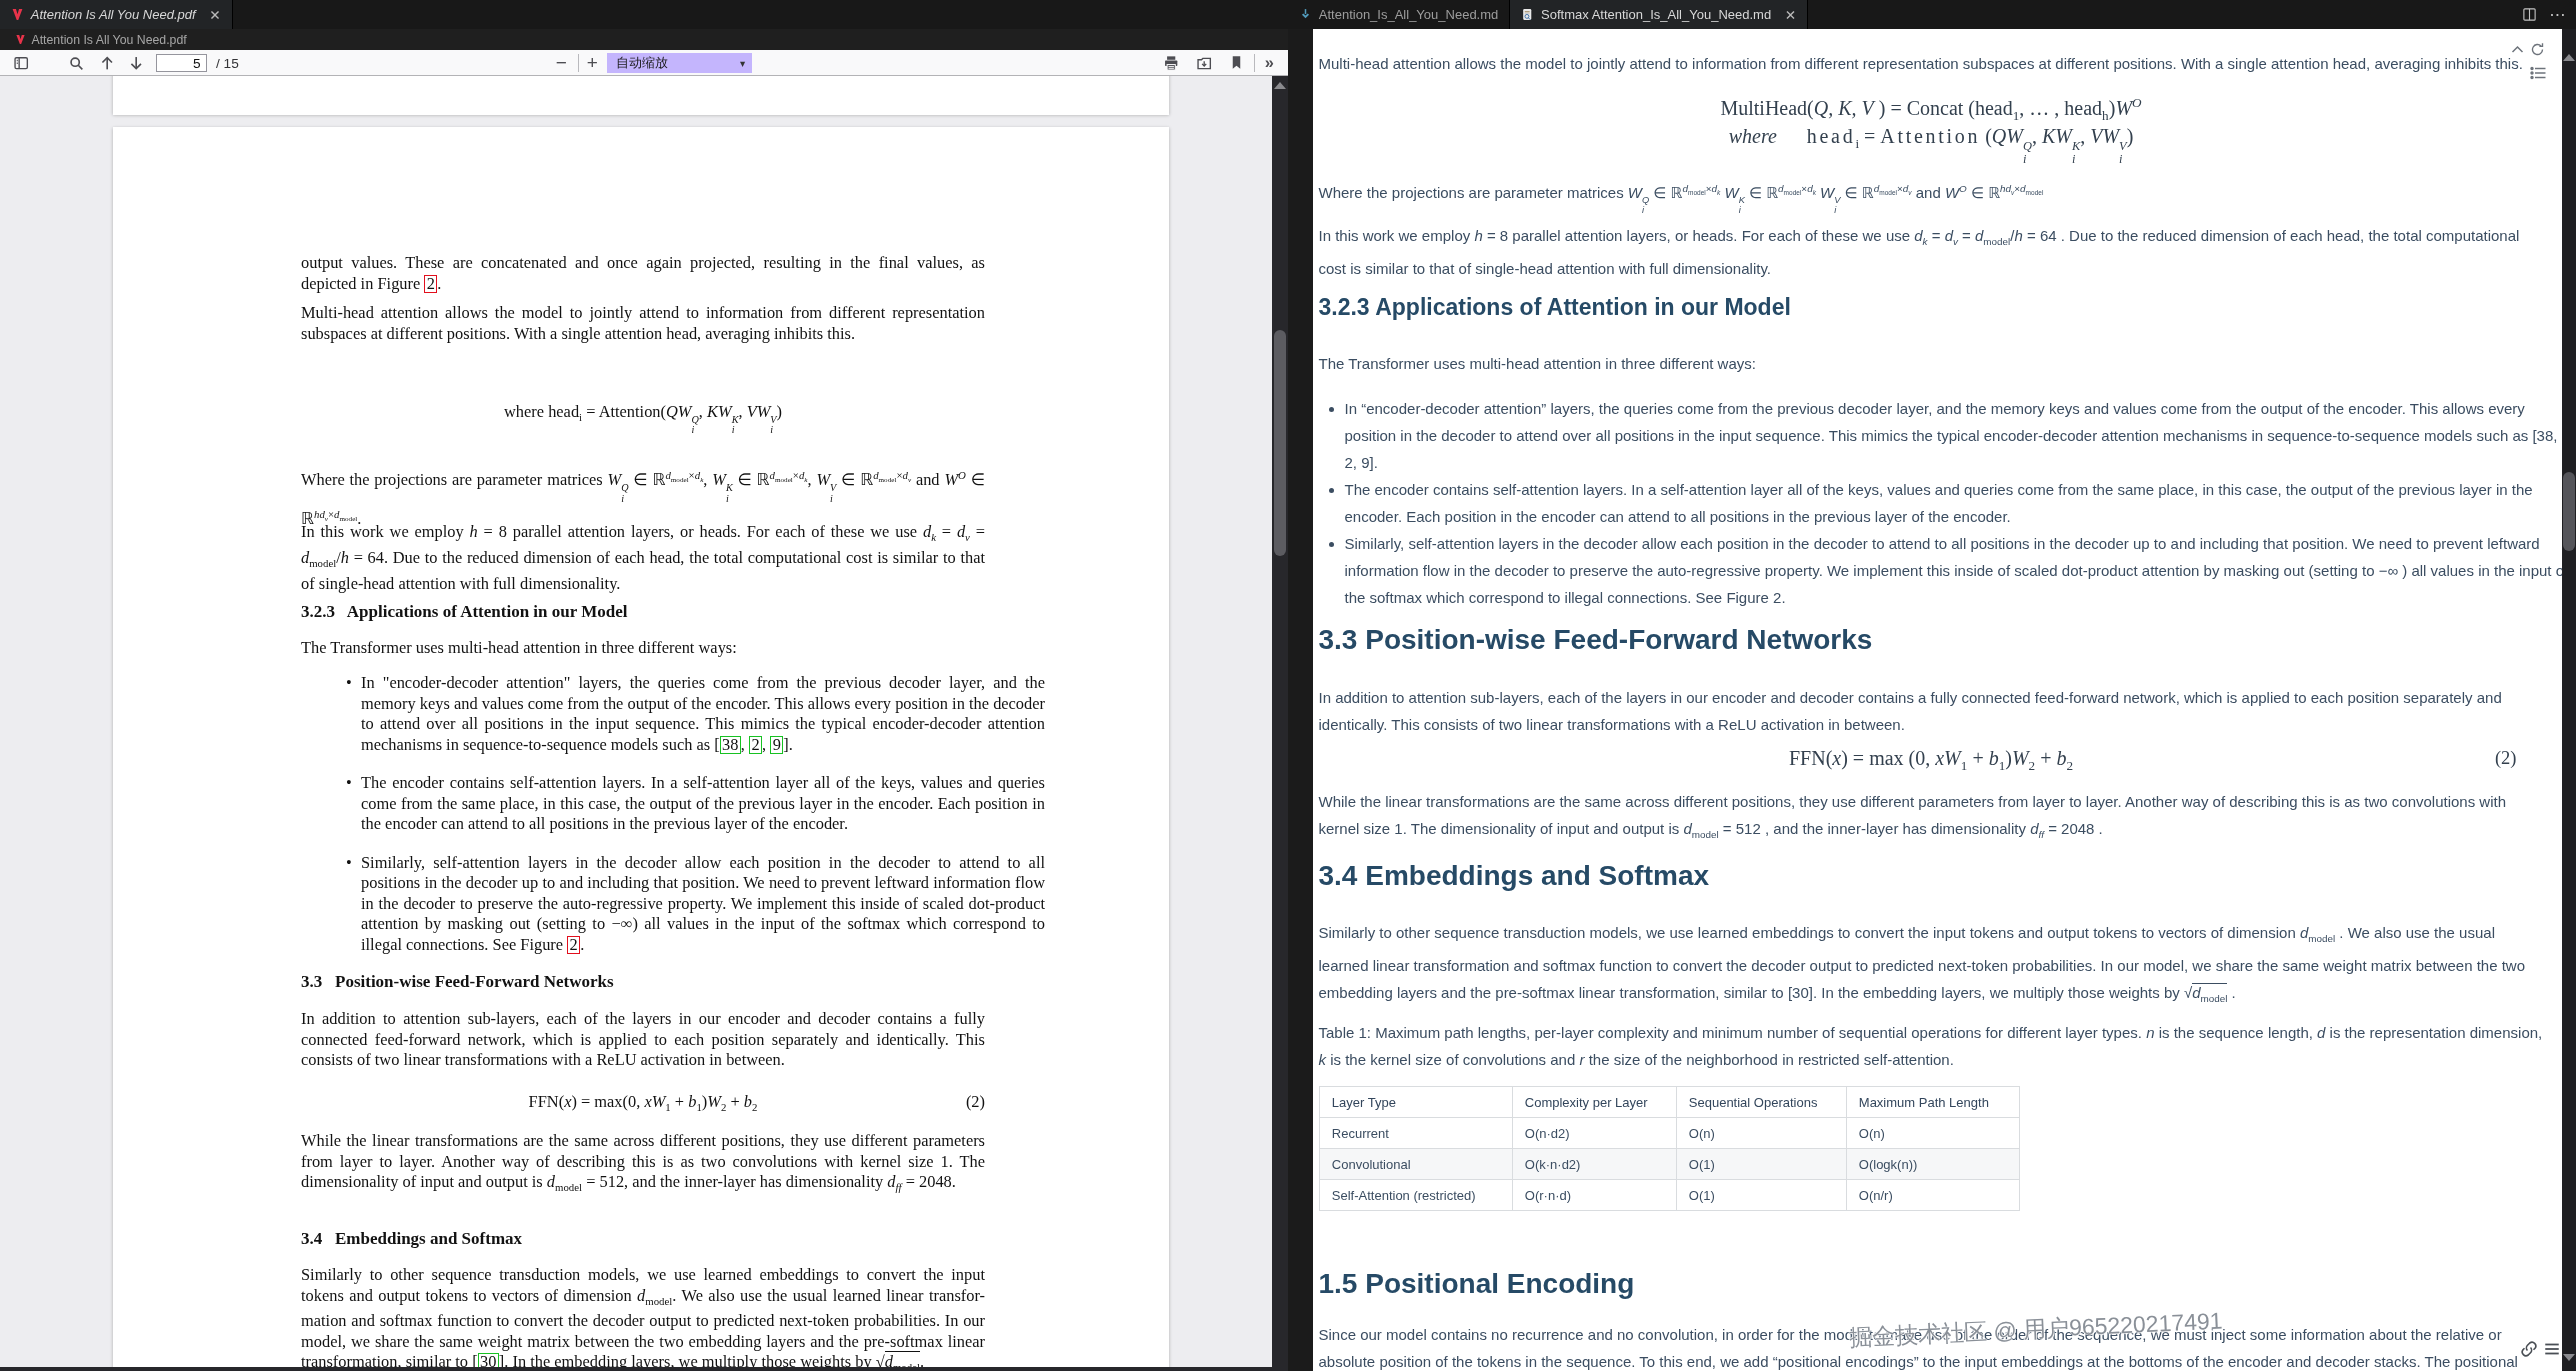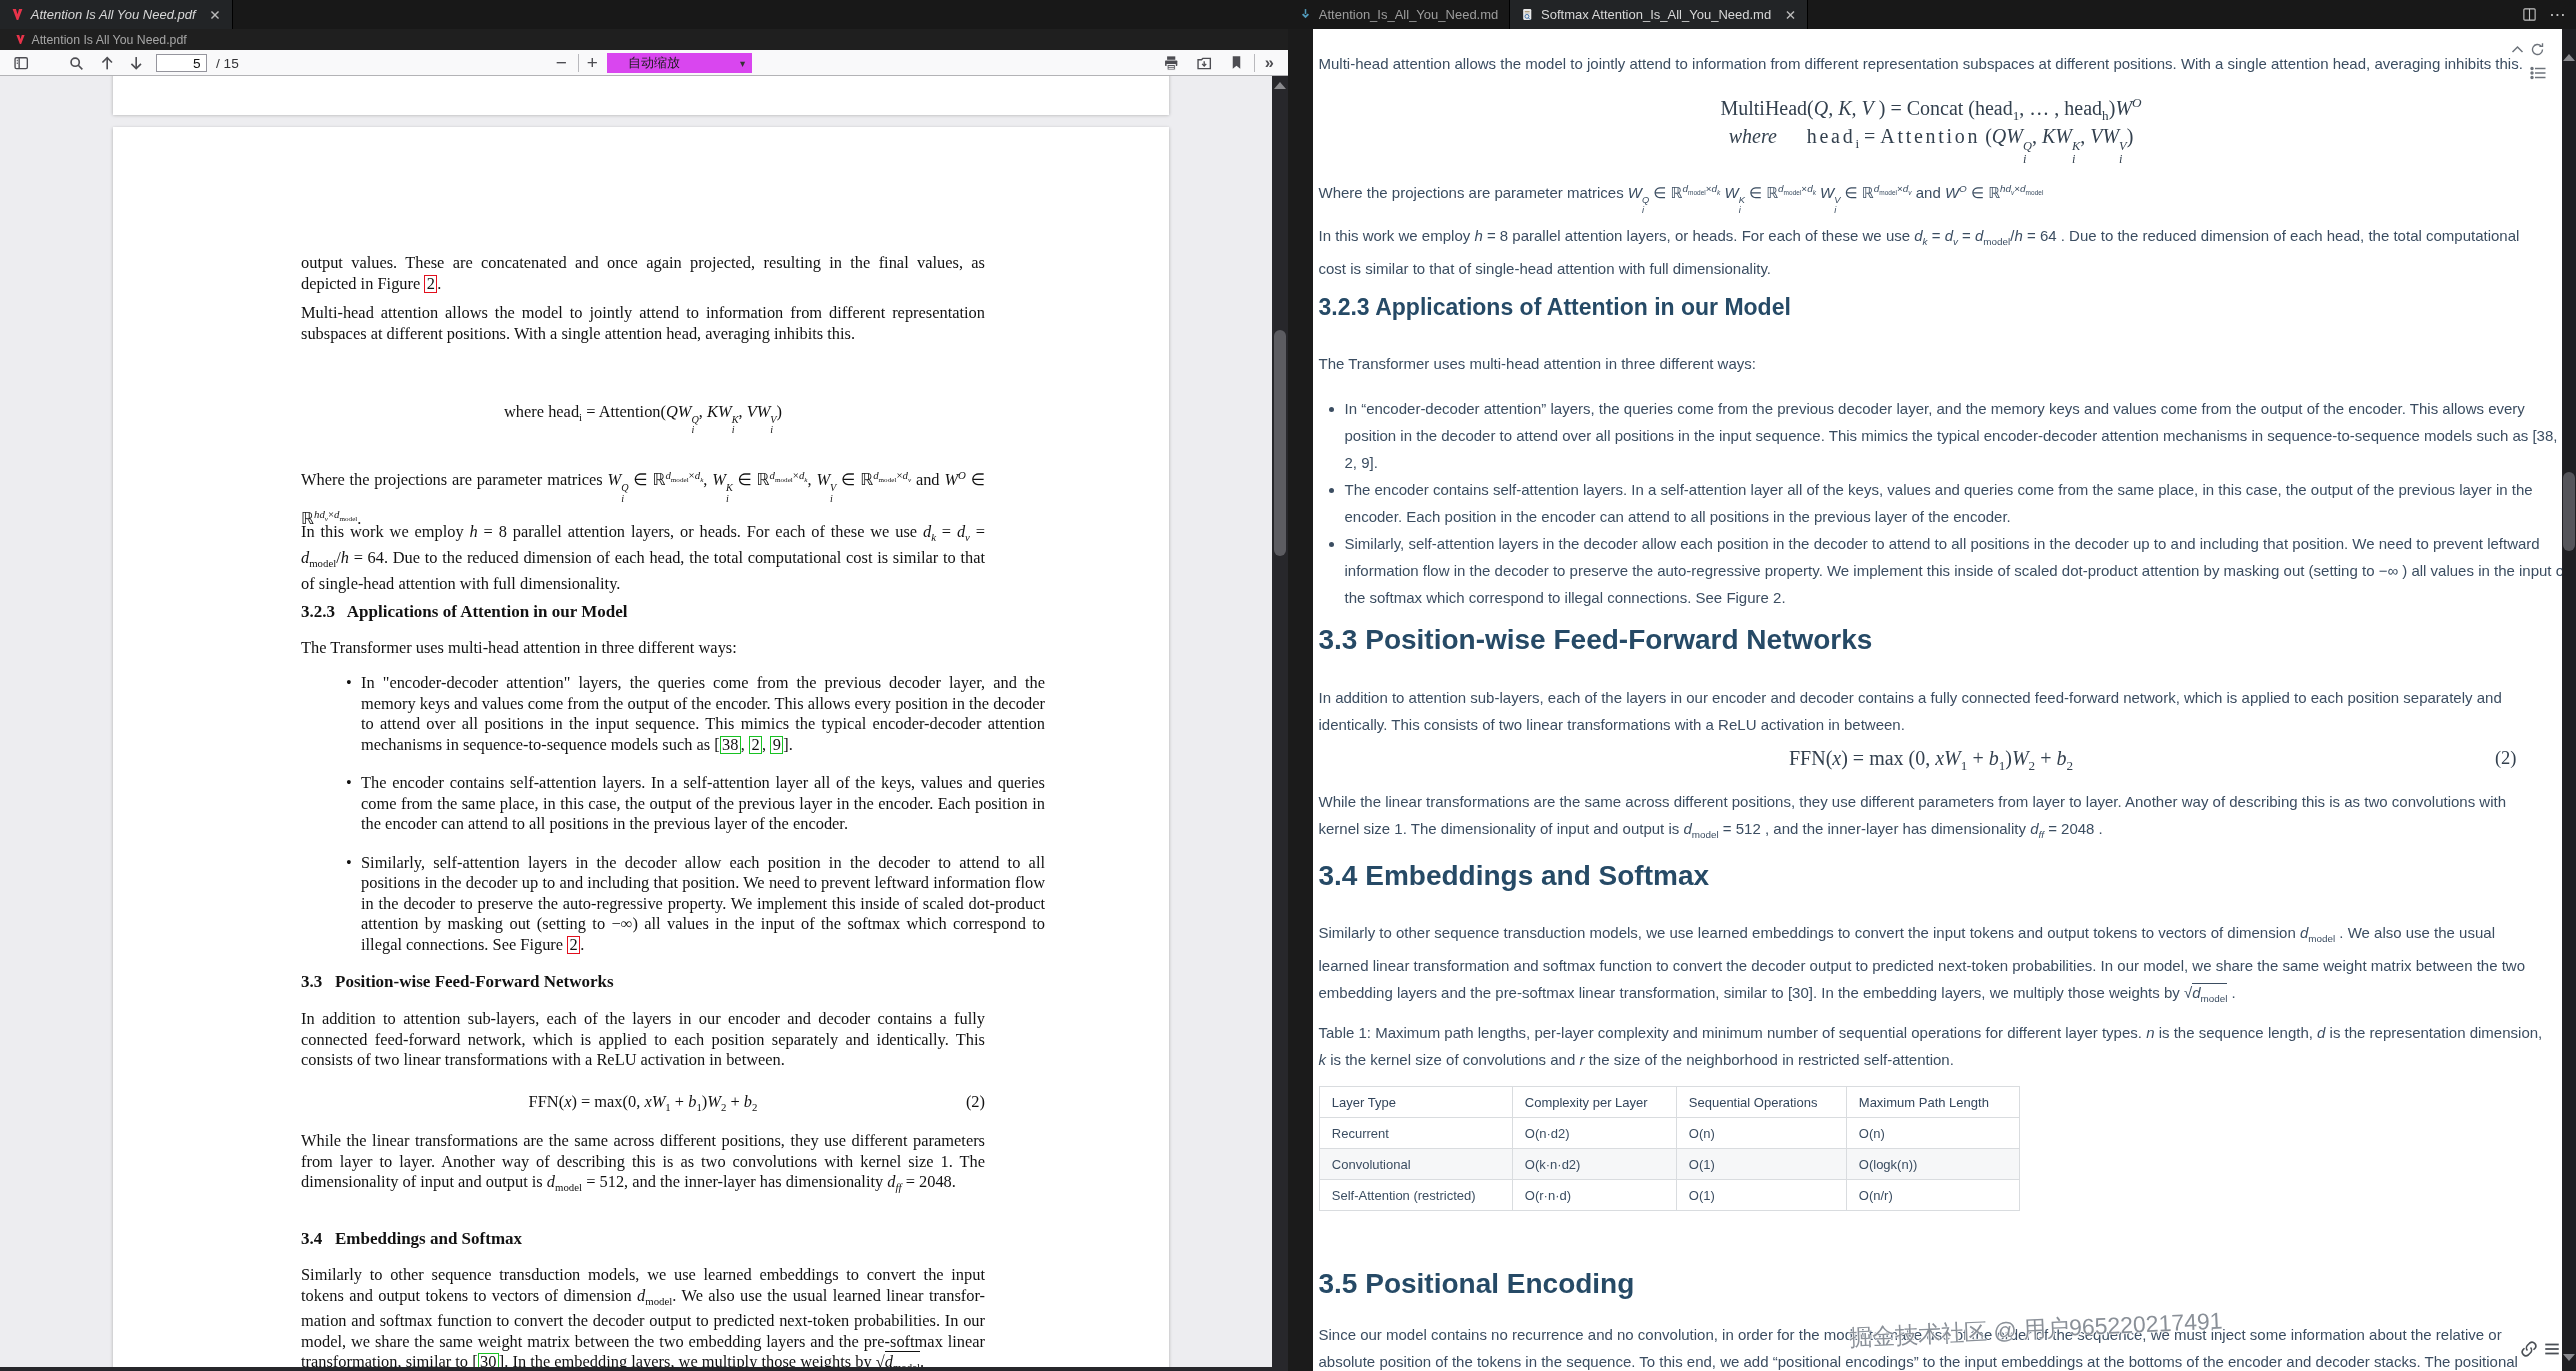--- a/index.html
+++ b/index.html
@@ -23,22 +23,22 @@
 
   
   .pdftoolbar{position:absolute;left:0;top:50px;width:1288px;height:26px;background:#f9f9fa;
               border-bottom:0.7px solid #b3b3b6;box-sizing:border-box;color:#4d4d52;}
   .pdftoolbar .ticon{position:absolute;top:2.7px;width:20.5px;height:20.5px;display:flex;align-items:center;justify-content:center;}
   .pageinput{position:absolute;left:156px;top:4.1px;width:51px;height:18px;background:#fff;
              border:0.7px solid #95959d;font-size:13.7px;text-align:right;padding-right:5.5px;box-sizing:border-box;color:#111;
              font-family:"Liberation Sans",sans-serif;}
   .pagetotal{position:absolute;left:216px;top:6.2px;font-size:13.7px;color:#343437;}
   .vsep{position:absolute;top:4.1px;width:0.7px;height:18px;background:#b9b9bd;}
-  .zoomsel{position:absolute;left:607px;top:3.4px;width:145px;height:20px;background:#d946ef;
-           display:flex;align-items:center;font-size:13px;color:#1c1c1e;padding-left:21px;box-sizing:border-box;}
+  .zoomsel{position:absolute;left:607px;top:3.4px;width:145px;height:20px;background:#c4b5fd;
+           display:flex;align-items:center;font-size:13px;color:#1c1c1e;padding-left:9px;box-sizing:border-box;}
   .zoomsel .caret{margin-left:auto;margin-right:6.8px;font-size:10.3px;color:#333;}
 
   
   .pdfarea{position:absolute;left:0;top:76px;width:1272px;height:1296px;background:#ededf0;overflow:hidden;}
   .page{position:absolute;left:113px;width:1056px;background:#fff;box-shadow:0 0.7px 3.4px rgba(0,0,0,.28);}
   .pdfcontent{position:absolute;left:188px;width:684px;font-family:"Liberation Serif",serif;
               font-size:16.4px;line-height:20.5px;color:#121212;text-align:justify;}
   .pdfcontent.center{text-align:center;}
   .pdfhead{font-weight:bold;font-size:17px;white-space:pre;text-align:left;}
   .pdfformula{font-family:"Liberation Serif",serif;}
@@ -326,21 +326,21 @@
         <td>O(logk(n))</td>
       </tr>
       <tr>
         <td>Self-Attention (restricted)</td>
         <td>O(r·n·d)</td>
         <td>O(1)</td>
         <td>O(n/r)</td>
       </tr>
     </tbody>
       </table>
-    <div class="mdh2" style="top:1239px;">3.5 Positional Encoding</div>
+    <div class="mdh2" style="top:1239px;">1.5 Positional Encoding</div>
     <div class="md" style="top:1292px;">Since our model contains no recurrence and no convolution, in order for the model to make use of the order of the sequence, we must inject some information about the relative or absolute position of the tokens in the sequence. To this end, we add “positional encodings” to the input embeddings at the bottoms of the encoder and decoder stacks. The positional</div>
   </div>
 
   <div class="fab" style="left:2508px;top:40px;width:18px;height:18px;">
     <svg width="15" height="15" viewBox="0 0 24 24" fill="none" stroke="#6d737b" stroke-width="2.4">
         <polyline points="4,16 12,8 20,16"></polyline>
       </svg>
   </div>
   <div class="fab" style="left:2528px;top:40px;width:18px;height:18px;">
     <svg width="15" height="15" viewBox="0 0 24 24" fill="none" stroke="#6d737b" stroke-width="2.2">

